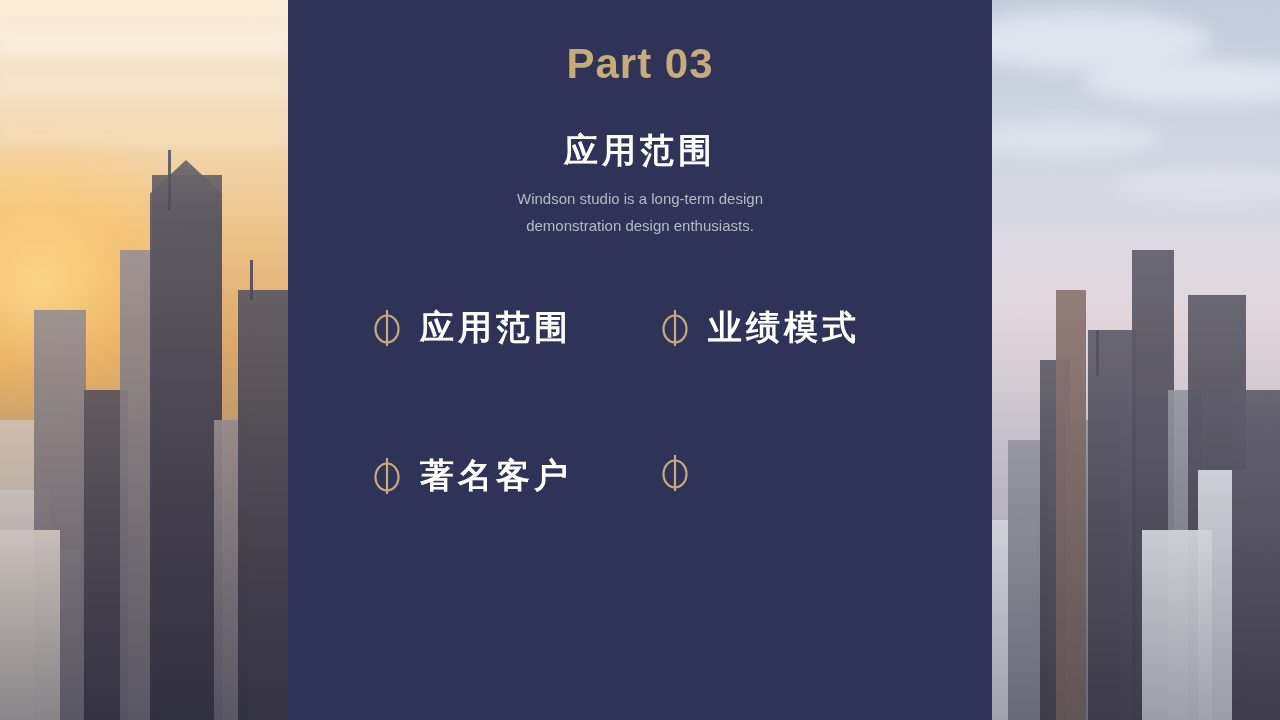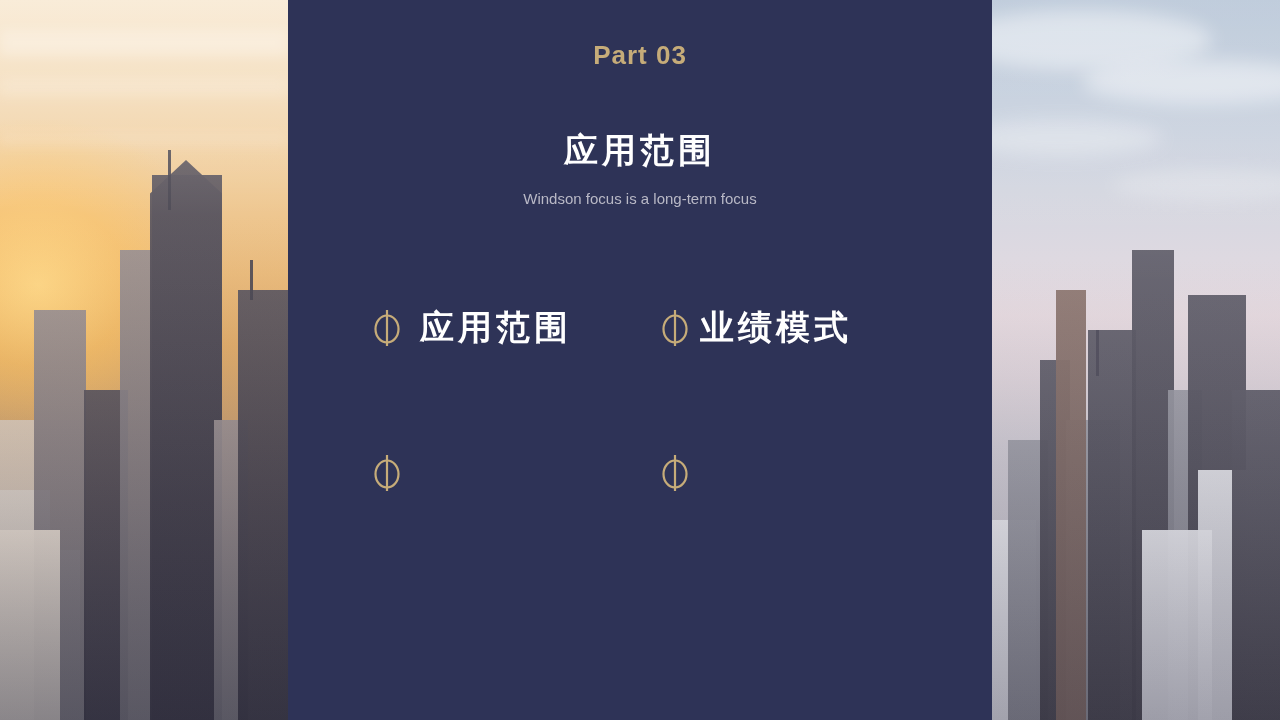--- a/index.html
+++ b/index.html
@@ -125,21 +125,21 @@
     height: 720px;
     background: #2e3357;
     text-align: center;
   }
 
   .part-label {
     position: absolute;
     top: 40px;
     left: 0;
     width: 704px;
-    font-size: 26px;
+    font-size: 42px;
     font-weight: bold;
     letter-spacing: 1px;
     color: #c6ac79;
   }
 
   .main-title {
     position: absolute;
     top: 128px;
     left: 0;
     width: 704px;
@@ -168,21 +168,21 @@
     height: 300px;
   }
   .cell {
     position: absolute;
     display: flex;
     align-items: center;
     gap: 16px;
     white-space: nowrap;
   }
   .cell-1 { left: 22px;  top: 10px; }
-  .cell-2 { left: 310px; top: 10px; gap: 8px; }
+  .cell-2 { left: 310px; top: 10px; }
   .cell-3 { left: 22px;  top: 158px; }
   .cell-4 { left: 310px; top: 158px; }
 
   .bullet-icon {
     width: 34px;
     height: 40px;
     position: relative;
     flex: 0 0 auto;
   }
   .bullet-icon svg { display: block; }
@@ -243,21 +243,22 @@
     <div class="haze2"></div>
   </div>
 
   <div class="panel">
 
     <div class="part-label">Part 03</div>
 
     <div class="main-title">应用范围</div>
 
     <div class="subtitle">
-      <div>Windson focus is a long-term focus</div>
+      <div>Windson studio is a long-term design</div>
+      <div>demonstration design enthusiasts.</div>
     </div>
 
     <div class="grid">
 
       <div class="cell cell-1">
         <span class="bullet-icon">
           <svg width="34" height="40" viewBox="0 0 34 40">
             <ellipse cx="17" cy="21" rx="11.5" ry="13.5" fill="none" stroke="#c6ac79" stroke-width="2.2"></ellipse>
             <line x1="17" y1="2" x2="17" y2="38" stroke="#c6ac79" stroke-width="2.2"></line>
           </svg>
@@ -275,20 +276,21 @@
         <span class="cell-label">业绩模式</span>
       </div>
 
       <div class="cell cell-3">
         <span class="bullet-icon">
           <svg width="34" height="40" viewBox="0 0 34 40">
             <ellipse cx="17" cy="21" rx="11.5" ry="13.5" fill="none" stroke="#c6ac79" stroke-width="2.2"></ellipse>
             <line x1="17" y1="2" x2="17" y2="38" stroke="#c6ac79" stroke-width="2.2"></line>
           </svg>
         </span>
+        <span class="cell-label">著名客户</span>
       </div>
 
       <div class="cell cell-4">
         <span class="bullet-icon">
           <svg width="34" height="40" viewBox="0 0 34 40">
             <ellipse cx="17" cy="21" rx="11.5" ry="13.5" fill="none" stroke="#c6ac79" stroke-width="2.2"></ellipse>
             <line x1="17" y1="2" x2="17" y2="38" stroke="#c6ac79" stroke-width="2.2"></line>
           </svg>
         </span>
       </div>

